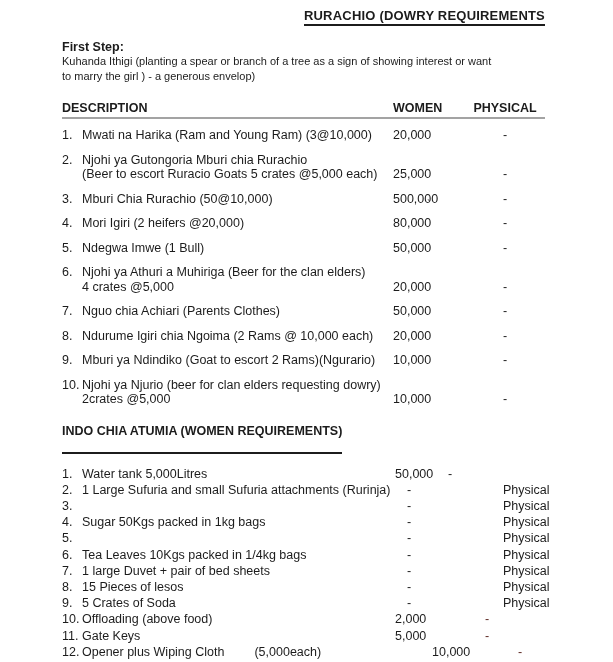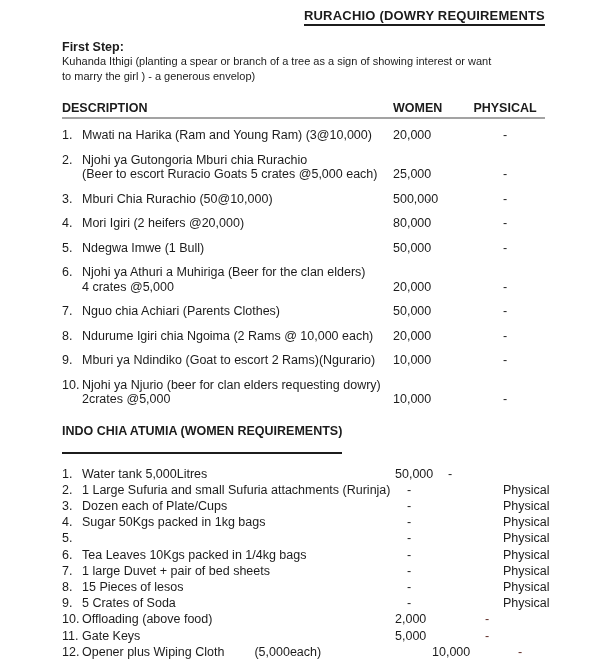--- a/index.html
+++ b/index.html
@@ -200,21 +200,20 @@
           <span class="num">2.</span>
           <span class="dtext">1 Large Sufuria and small Sufuria attachments (Rurinja)</span>
         </div>
       <div class="cash cash-dash">-</div>
       <div class="phys pl-physical">Physical</div>
     </div>
 
     <div class="row s2row">
       <div class="desc">
           <span class="num">3.</span>
-          <span class="dtext">Dozen each of Plate/Cups</span>
         </div>
       <div class="cash cash-dash">-</div>
       <div class="phys pl-physical">Physical</div>
     </div>
 
     <div class="row s2row">
       <div class="desc">
           <span class="num">4.</span>
           <span class="dtext">Sugar 50Kgs packed in 1kg bags</span>
         </div>

